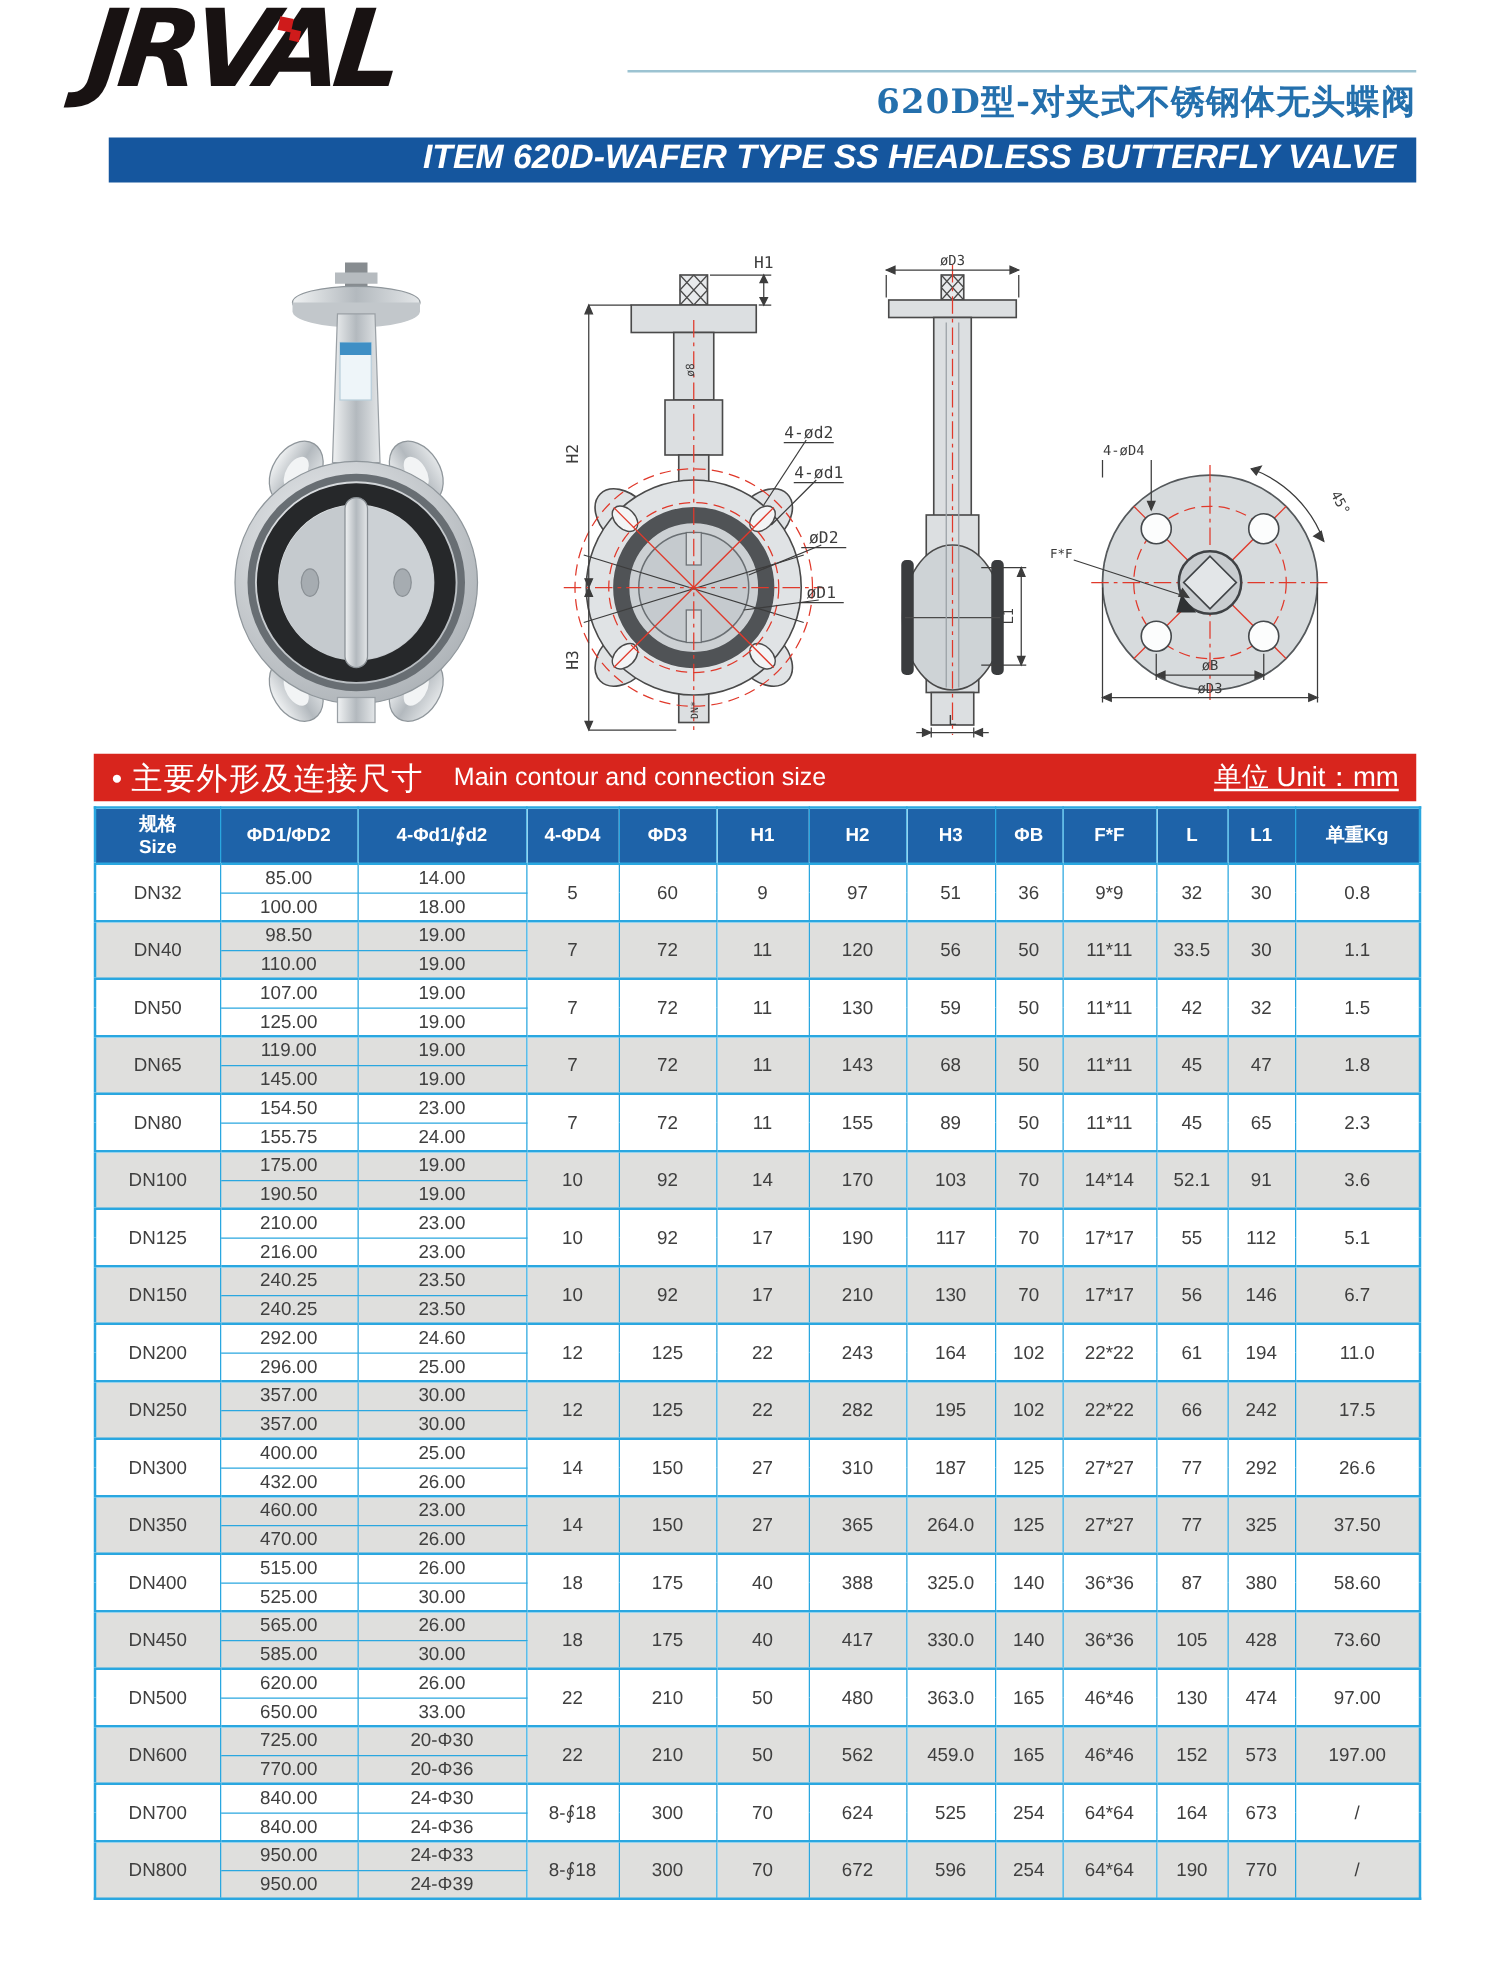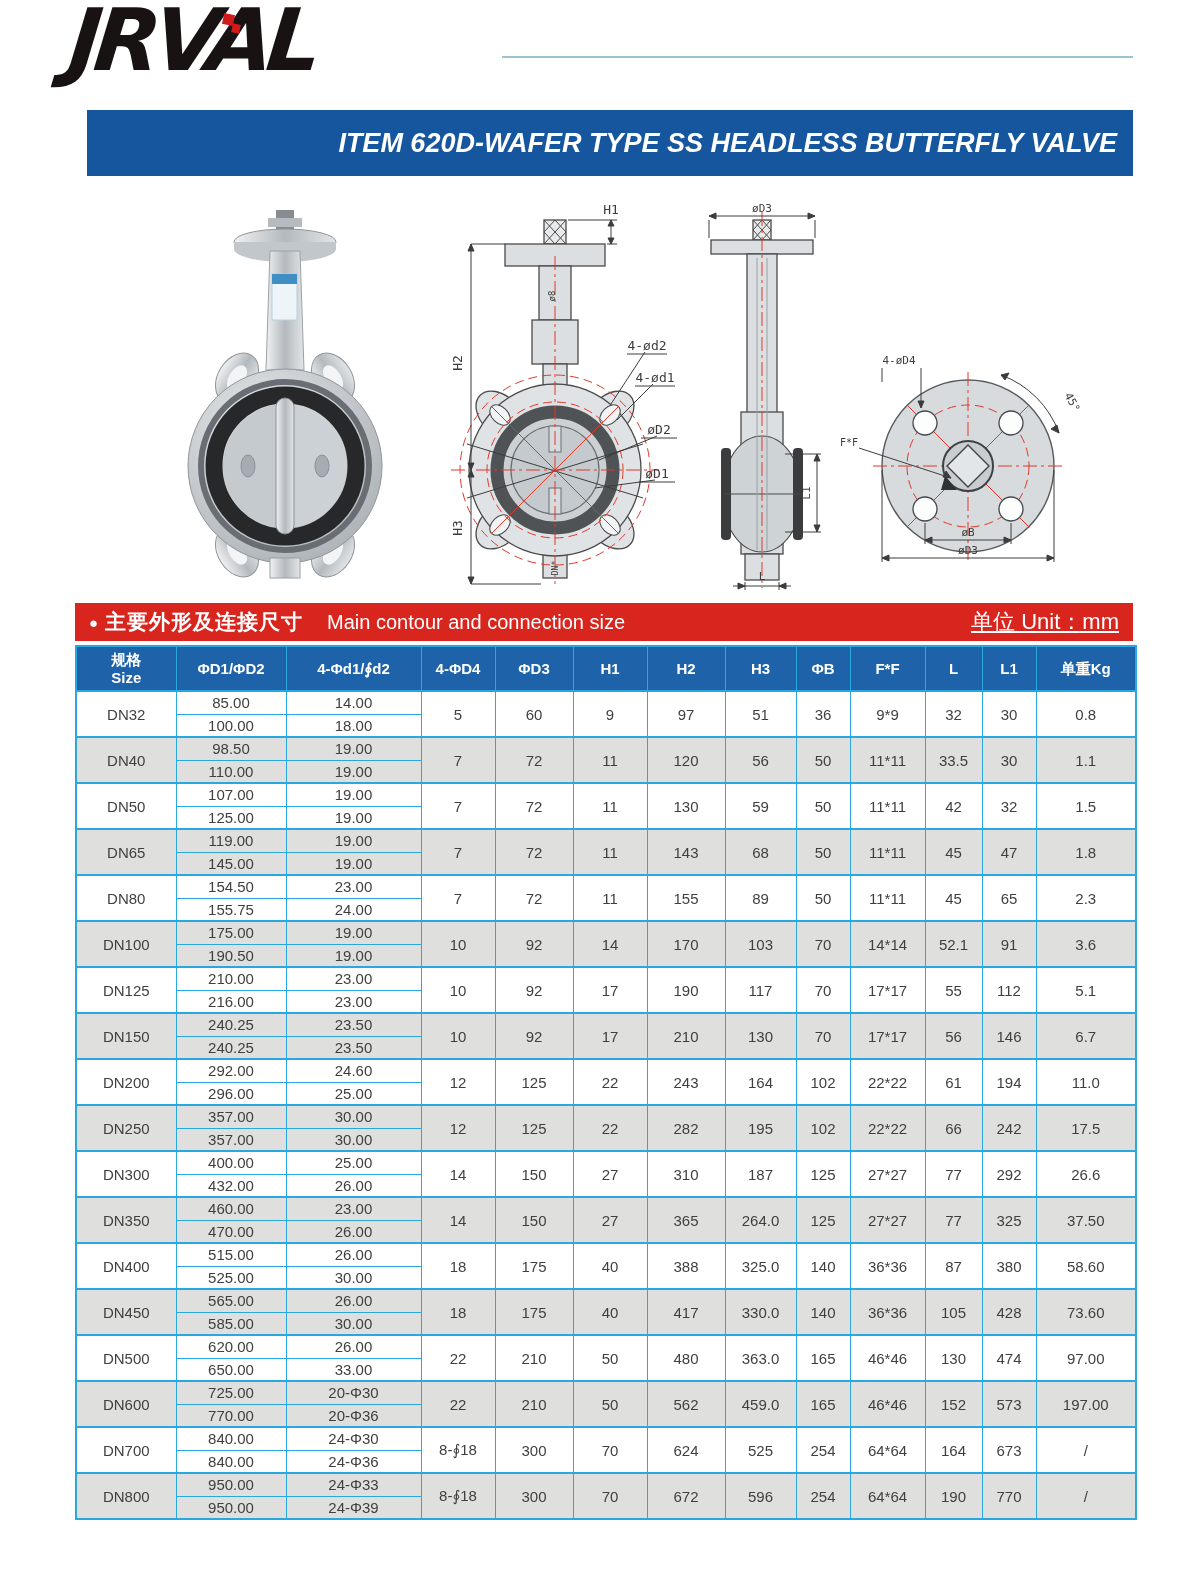--- a/index.html
+++ b/index.html
@@ -13,37 +13,37 @@
                letter-spacing: -7px; color: #181212; transform: skewX(-6deg);
                font-family: "DejaVu Sans", sans-serif; }
   .logo-accent { position: absolute; left: 153px; top: 24px; width: 11px; height: 11px;
                  background: #cf1b1b; transform: rotate(12deg); }
   .logo-accent2 { position: absolute; left: 162px; top: 34px; width: 8px; height: 9px;
                   background: #cf1b1b; transform: rotate(12deg); }
   .top-rule { position: absolute; left: 502px; right: 67px; top: 56px; height: 2px;
               background: #9cc3d2; }
   .title-cn { position: absolute; right: 67px; top: 63px; font-family: "DejaVu Serif", serif;
               font-size: 27px; font-weight: 600; color: #2470ad; letter-spacing: 1px; }
-  .banner-blue { position: absolute; left: 75px; right: 67px; top: 110px; height: 66px;
-                 background: #15569e; display: flex; align-items: center;
+  .banner-blue { position: absolute; left: 75px; right: 67px; top: 110px; height: 36px;
+                 background: #15569e; display: flex; align-items: flex-start;
                  justify-content: flex-end; padding-right: 16px; margin-left: 12px; }
   .banner-blue span { color: #fff; font-size: 27px; font-weight: bold; font-style: italic;
                       letter-spacing: 0px; }
 
   
   .drawings { position: absolute; left: 75px; top: 190px; width: 1060px; height: 405px; }
   .dr { position: absolute; }
   svg text { font-family: "DejaVu Sans Mono", monospace; fill: #3c3c3c; }
 
   
   .section-bar { position: absolute; left: 75px; right: 67px; top: 603px; height: 38px;
                  background: #d8251d; color: #fff; display: flex; align-items: center;
                  padding: 0 14px; }
   .section-bar .bullet { font-size: 15px; margin-right: 7px; }
-  .section-bar .cn { font-size: 21px; font-weight: bold; letter-spacing: 1px; }
+  .section-bar .cn { font-size: 25px; font-weight: normal; letter-spacing: 1px; }
   .section-bar .en { font-size: 20px; margin-left: 24px; }
   .section-bar .unit { margin-left: auto; font-size: 22px; text-decoration: underline; }
 
   
   .table-wrap { position: absolute; left: 75px; top: 645px; width: 1064px; }
   table.spec { border-collapse: collapse; width: 1060px; table-layout: fixed;
                border: 2px solid #2aa7e0; }
   table.spec td { border: 1px solid #2aa7e0; text-align: center; vertical-align: middle;
                   font-size: 15px; color: #3f3f3f; padding: 0; height: 23px;
                   overflow: hidden; white-space: nowrap; }
@@ -56,20 +56,21 @@
 <body>
 
 <div class="page">
 
   <div class="logo">
     <div class="logo-text">JRVAL</div>
     <div class="logo-accent"></div>
     <div class="logo-accent2"></div>
   </div>
   <div class="top-rule"></div>
+  <div class="title-cn">620D型-对夹式不锈钢体无头蝶阀</div>
   <div class="banner-blue">
     <span>ITEM 620D-WAFER TYPE SS HEADLESS BUTTERFLY VALVE</span>
   </div>
 
   <div class="drawings">
 
     <svg class="dr" style="left:105px;top:18px;" width="212" height="372" viewBox="0 0 212 372">
       <defs>
         <linearGradient id="mv" x1="0" y1="0" x2="1" y2="0">
           <stop offset="0" stop-color="#f0f2f3"></stop>

